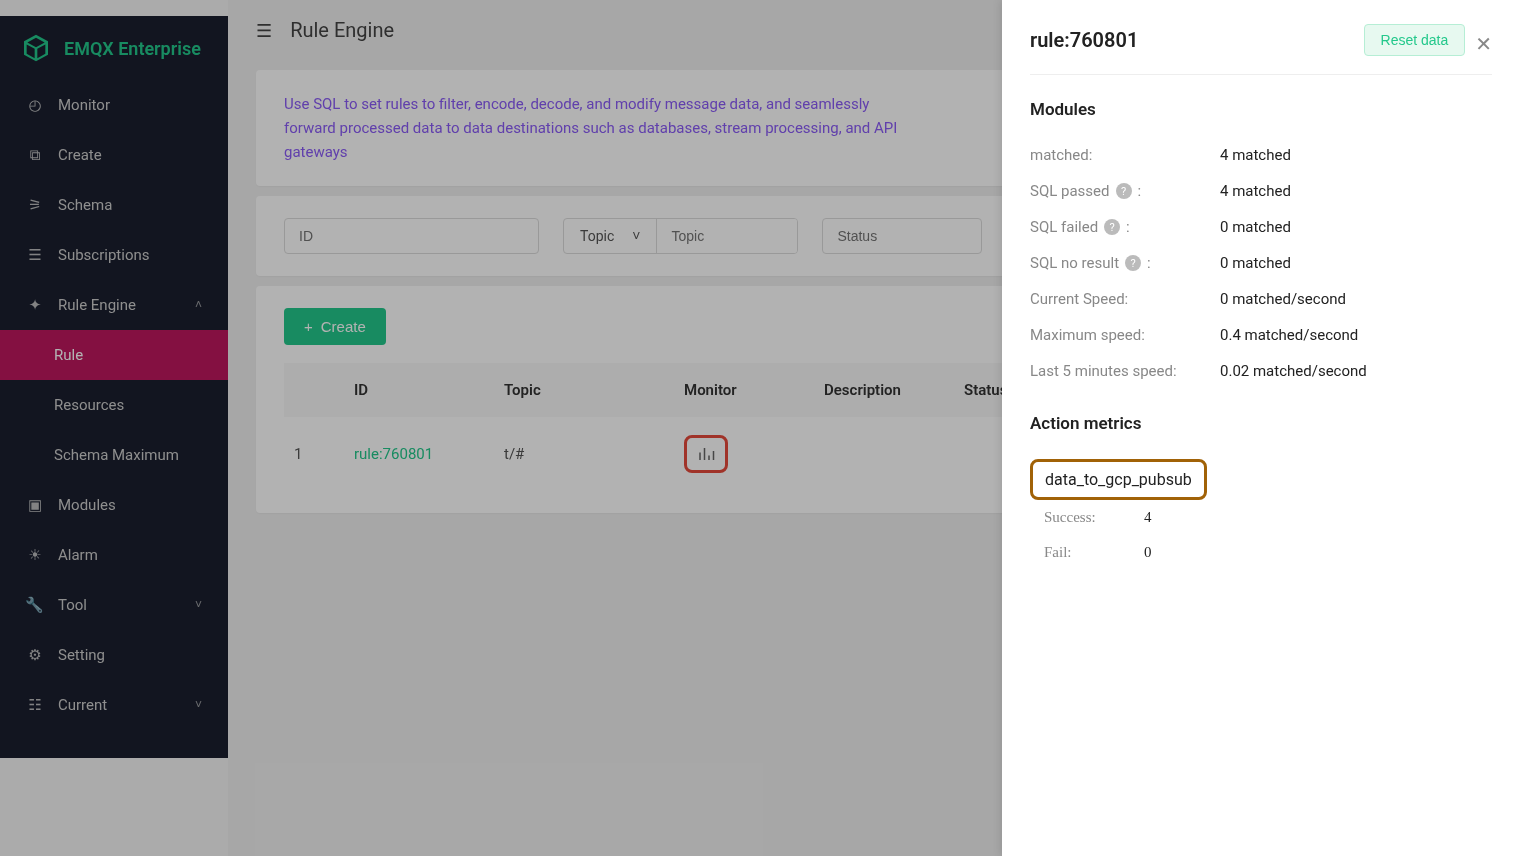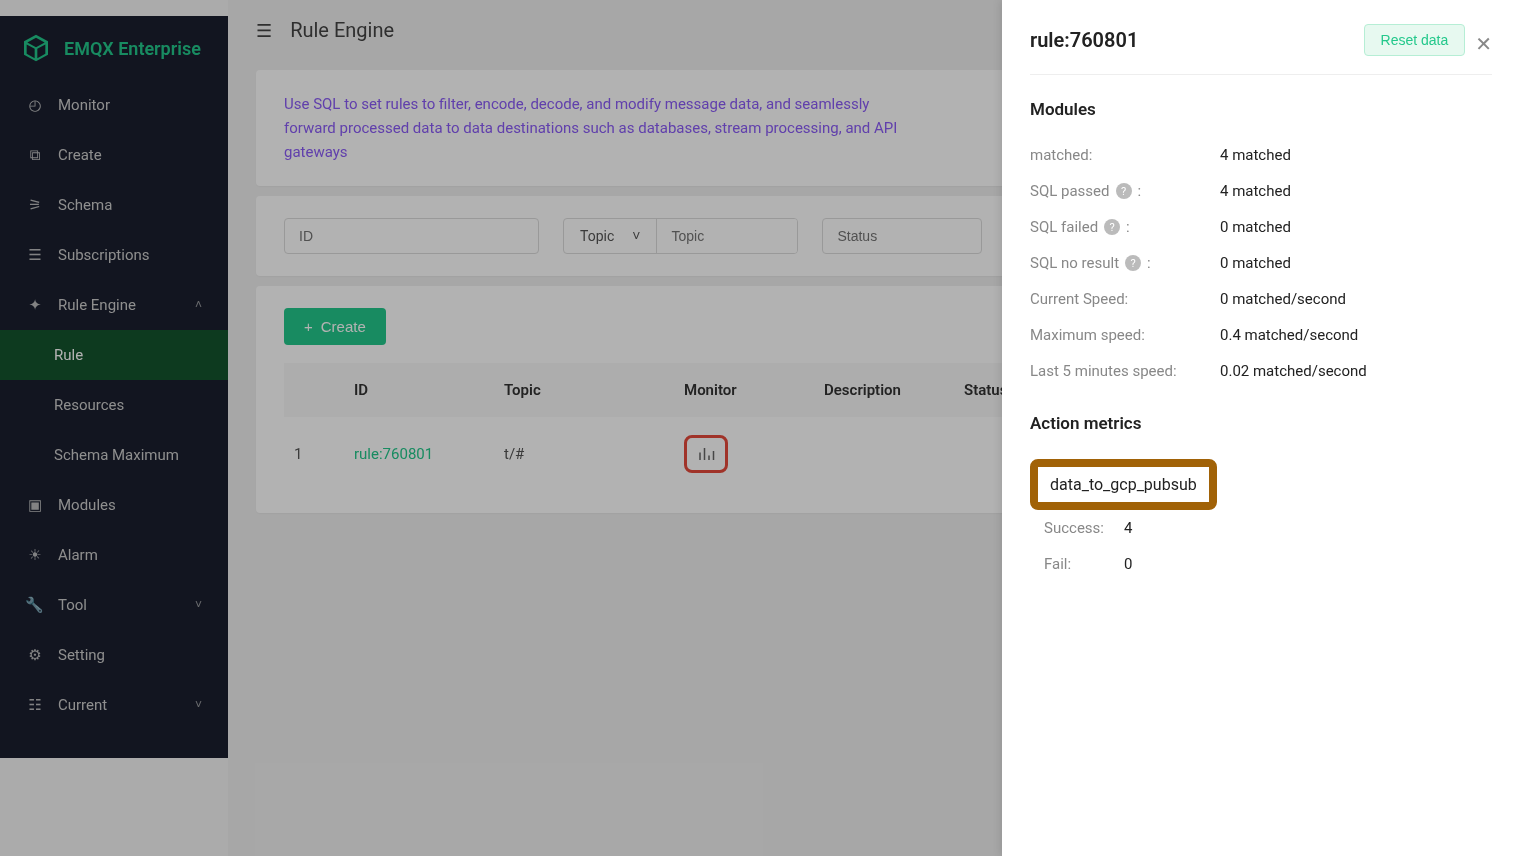--- a/index.html
+++ b/index.html
@@ -2,21 +2,21 @@
 <html><head>
 <meta charset="utf-8">
 <style>
 * { box-sizing: border-box; margin: 0; padding: 0; }
 body { font-family: -apple-system, BlinkMacSystemFont, "Segoe UI", Roboto, sans-serif; background: #f5f5f5; width: 1520px; height: 856px; overflow: hidden; position: relative; }
 .sidebar { position: absolute; left: 0; top: 16px; width: 228px; height: 742px; background: #1a1f2e; color: #ccc; }
 .logo-area { display: flex; align-items: center; padding: 16px 20px; gap: 12px; }
 .logo-icon { width: 32px; height: 32px; fill: #23c88b; }
 .logo-text { color: #23c88b; font-size: 18px; font-weight: 600; }
 .sidebar-item { display: flex; align-items: center; gap: 14px; padding: 16px 26px; color: #ccc; font-size: 15px; cursor: pointer; }
-.sidebar-item.active { background: #14532d; color: #fff; align-items: center; }
+.sidebar-item.active { background: #be185d; color: #fff; align-items: center; }
 .sidebar-item.sub { padding-left: 54px; }
 .sidebar-item .icon { width: 18px; height: 18px; display: inline-flex; align-items: center; justify-content: center; opacity: 0.9; }
 .sidebar-item .chev { margin-left: auto; font-size: 12px; opacity: 0.7; }
 .main { position: absolute; left: 228px; top: 0; right: 0; height: 856px; background: #f0f0f0; }
 .main-header { display: flex; align-items: center; gap: 18px; padding: 18px 28px; font-size: 20px; color: #444; }
 .menu-toggle { cursor: pointer; font-size: 18px; }
 .card { background: #fff; margin: 10px 28px; border-radius: 4px; padding: 22px 28px; box-shadow: 0 1px 2px rgba(0,0,0,0.04); }
 .desc { color: #8b5cf6; font-size: 15px; line-height: 1.6; max-width: 640px; }
 .filter-row { display: flex; gap: 24px; }
 .input { border: 1px solid #dcdcdc; border-radius: 4px; padding: 9px 14px; font-size: 14px; color: #888; background: #fff; }
@@ -37,22 +37,22 @@
 .drawer { position: absolute; right: 0; top: 0; width: 518px; height: 856px; background: #fff; box-shadow: -2px 0 8px rgba(0,0,0,0.1); padding: 24px 28px; overflow-y: auto; }
 .drawer-header { display: flex; align-items: center; justify-content: space-between; padding-bottom: 18px; border-bottom: 1px solid #eee; }
 .drawer-title { font-size: 20px; font-weight: 600; color: #222; }
 .reset-btn { background: #e7f9f0; color: #23c88b; border: 1px solid #b6eed5; border-radius: 4px; padding: 7px 16px; font-size: 14px; cursor: pointer; }
 .close-x { color: #888; font-size: 20px; cursor: pointer; margin-left: 10px; }
 .section-title { font-size: 17px; font-weight: 600; color: #222; margin: 24px 0 18px; }
 .metric-row { display: flex; padding: 9px 0; font-size: 15px; }
 .metric-label { width: 190px; color: #888; display: flex; align-items: center; gap: 6px; }
 .metric-val { color: #222; }
 .help-icon { display:inline-flex; width:16px; height:16px; border-radius:50%; background:#bbb; color:#fff; font-size:11px; align-items:center; justify-content:center; }
-.action-box { border: 8px solid #a16207; border-radius: 8px; padding: 8px 12px; display: inline-block; font-size: 16px; color: #222; margin-top: 8px; }
-.action-metric { display: flex; padding: 9px 0 9px 14px; font-size: 15px; }
+.action-box { border: 3px solid #a16207; border-radius: 8px; padding: 8px 12px; display: inline-block; font-size: 16px; color: #222; margin-top: 8px; }
+.action-metric { display: flex; gap: 20px; padding: 9px 0 9px 14px; font-size: 15px; font-family: Liberation Serif, serif; }
 .action-metric .al { color: #888; width: 80px; }
 .action-metric .av { color: #222; }
 </style>
 </head>
 <body>
 
 <div class="sidebar">
   <div class="logo-area">
     <svg class="logo-icon" viewBox="0 0 24 24">
         <path d="M12 2L3 7v10l9 5 9-5V7l-9-5zm0 2.3l6.5 3.6-6.5 3.6L5.5 7.9 12 4.3zM5 9.3l6 3.3v7.1l-6-3.3V9.3zm8 10.4v-7.1l6-3.3v7.1l-6 3.3z"></path>

